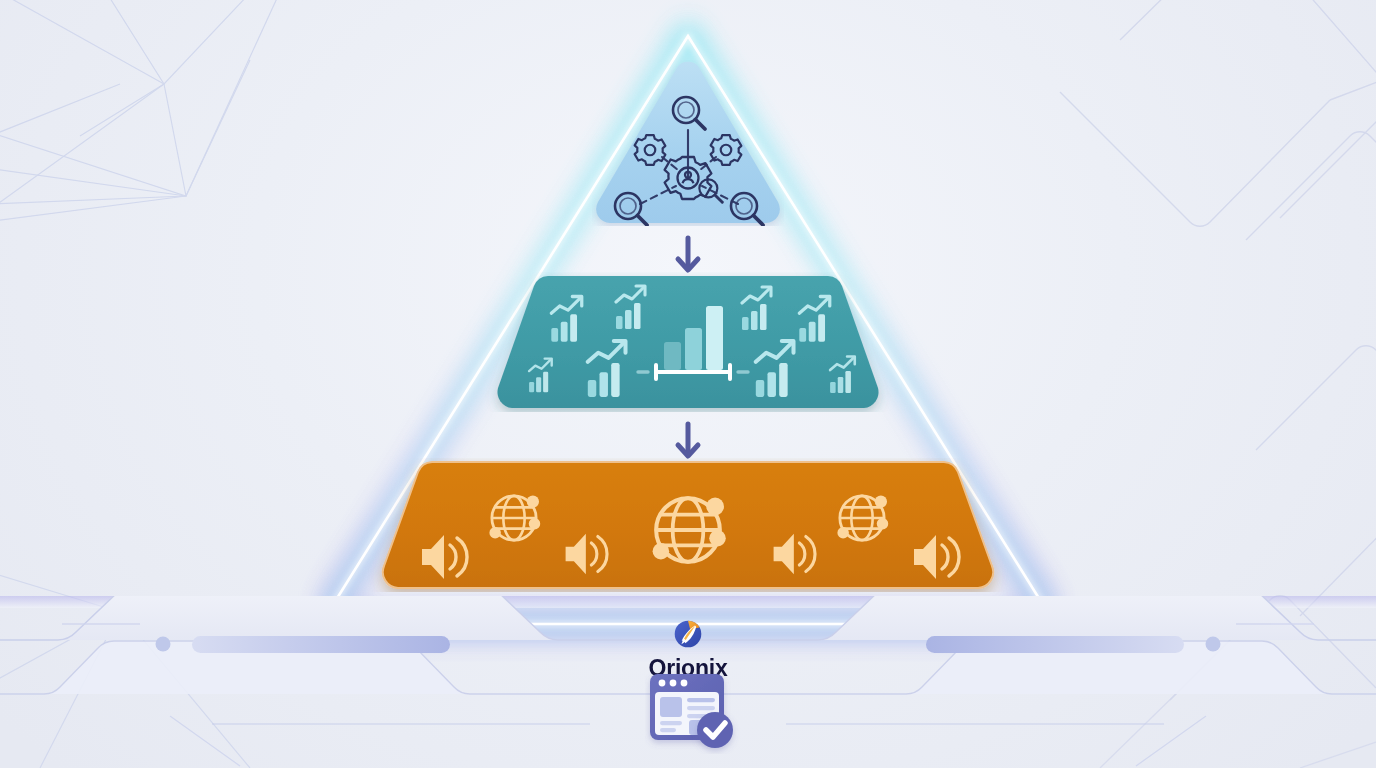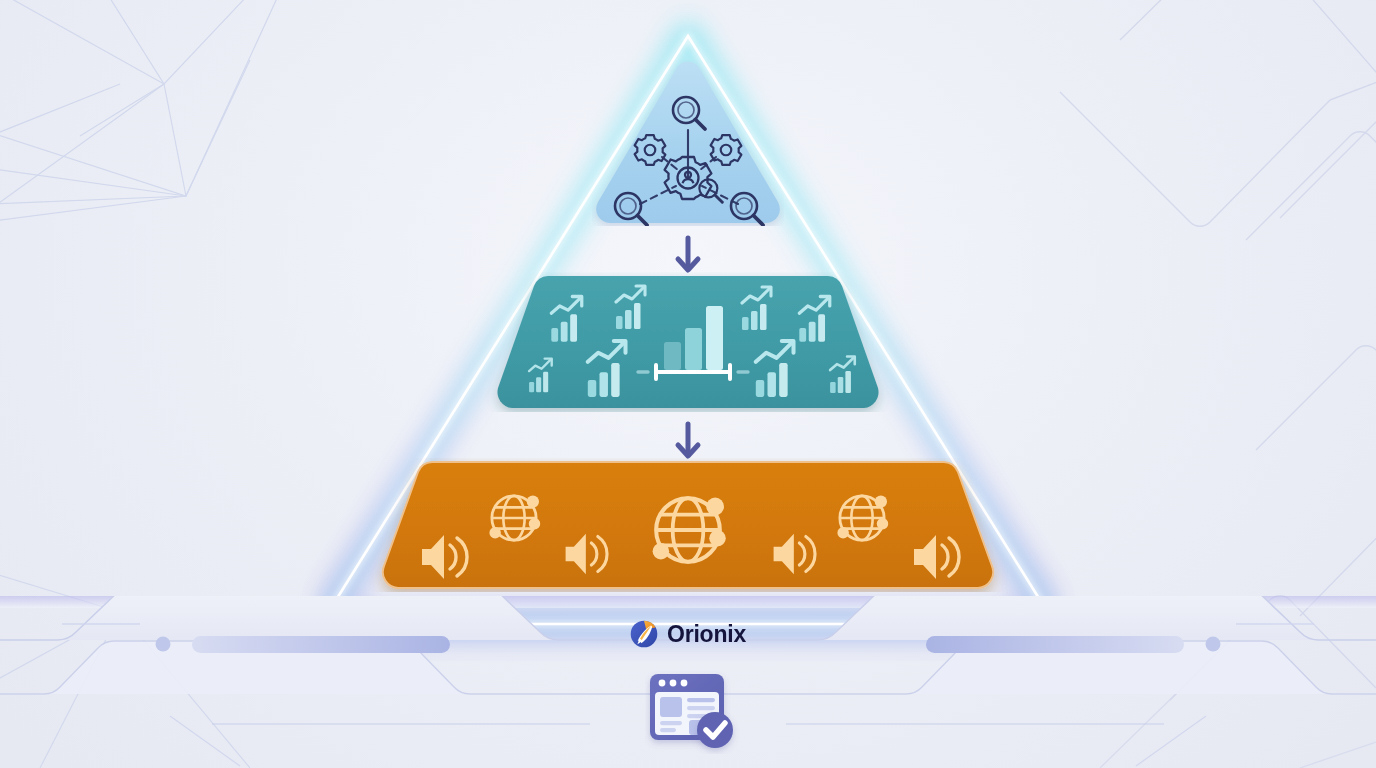--- a/index.html
+++ b/index.html
@@ -39,21 +39,21 @@
   .band-bot {
     left:366px; top:458px; width:644px; height:134px;
   }
 
   .icon-row { position:absolute; inset:0; }
 
   .arrow { position:absolute; }
 
   .brandwrap {
     position:absolute; left:0; top:620px; width:1376px;
-    display:flex; align-items:center; justify-content:center; gap:9px;
+    display:flex; align-items:center; justify-content:center; gap:9px;flex-direction:column;
   }
   .brand-name {
     font-size:23px; font-weight:700; color:#14143c;
     letter-spacing:-0.2px; line-height:1;
     font-family:"Liberation Sans", sans-serif;
   }
   .brand-mark { width:28px; height:28px; display:block; }
 
   .browser-badge { position:absolute; left:645px; top:668px; width:96px; height:86px; }
 </style>

